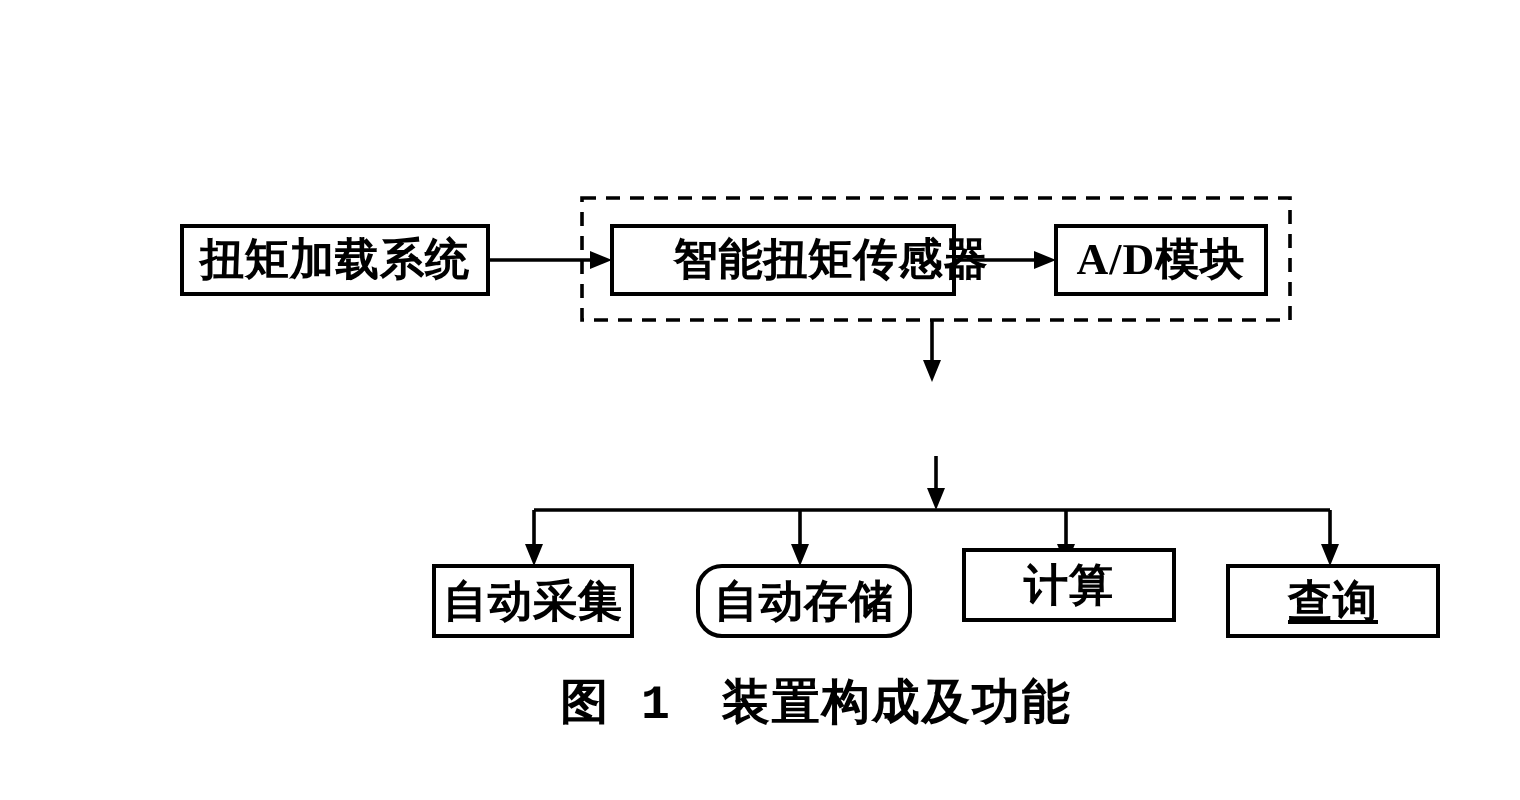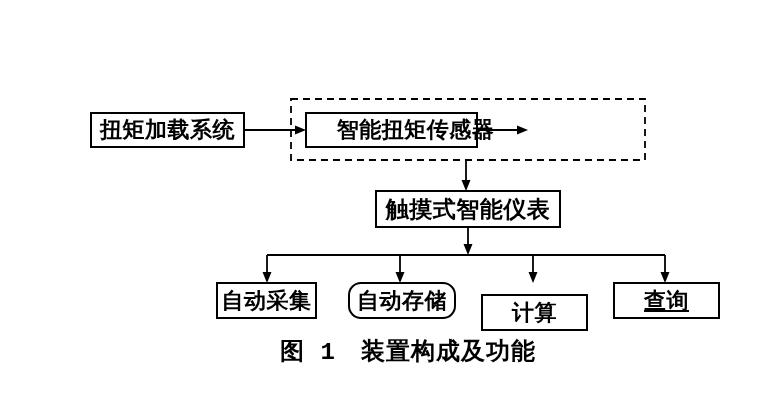--- a/index.html
+++ b/index.html
@@ -37,21 +37,21 @@
     letter-spacing: 0.5px;
     white-space: nowrap;
     line-height: 1;
   }
   .node-torque     { left: 42px;  top: 112px; width: 155px; height: 36px; }
   .node-sensor     { left: 257px; top: 112px; width: 173px; height: 36px; padding-left: 48px; }
   .node-ad         { left: 479px; top: 112px; width: 107px; height: 36px; }
   .node-instrument { left: 327px; top: 190px; width: 186px; height: 38px; font-size: 23px; }
   .node-collect    { left: 168px; top: 282px; width: 101px; height: 37px; }
   .node-store      { left: 300px; top: 282px; width: 108px; height: 37px; border-radius: 13px; }
-  .node-calc       { left: 433px; top: 294px; width: 107px; height: 37px; }
+  .node-calc       { left: 433px; top: 274px; width: 107px; height: 37px; }
   .node-query      { left: 565px; top: 282px; width: 107px; height: 37px; text-decoration: underline; }
   .caption {
     position: absolute;
     left: 0;
     top: 335px;
     width: 720px;
     text-align: center;
     font-size: 24px;
     font-weight: 700;
     letter-spacing: 1px;
@@ -107,22 +107,22 @@
         <line x1="617" y1="255" x2="617" y2="274"></line>
         <polygon points="617,283 612.5,272 621.5,272" stroke="none"></polygon>
       </g>
     </g>
   </svg>
 
   <div class="node node-torque">扭矩加载系统</div>
 
   <div class="node node-sensor">智能扭矩传感器</div>
 
+  <div class="node node-ad">A/D模块</div>
 
-  <div class="node node-instrument">触摸式智能仪表</div>
 
   <div class="node node-collect">自动采集</div>
 
   <div class="node node-store">自动存储</div>
 
   <div class="node node-calc">计算</div>
 
   <div class="node node-query">查询</div>
 
   <div class="caption">图 1　装置构成及功能</div>

